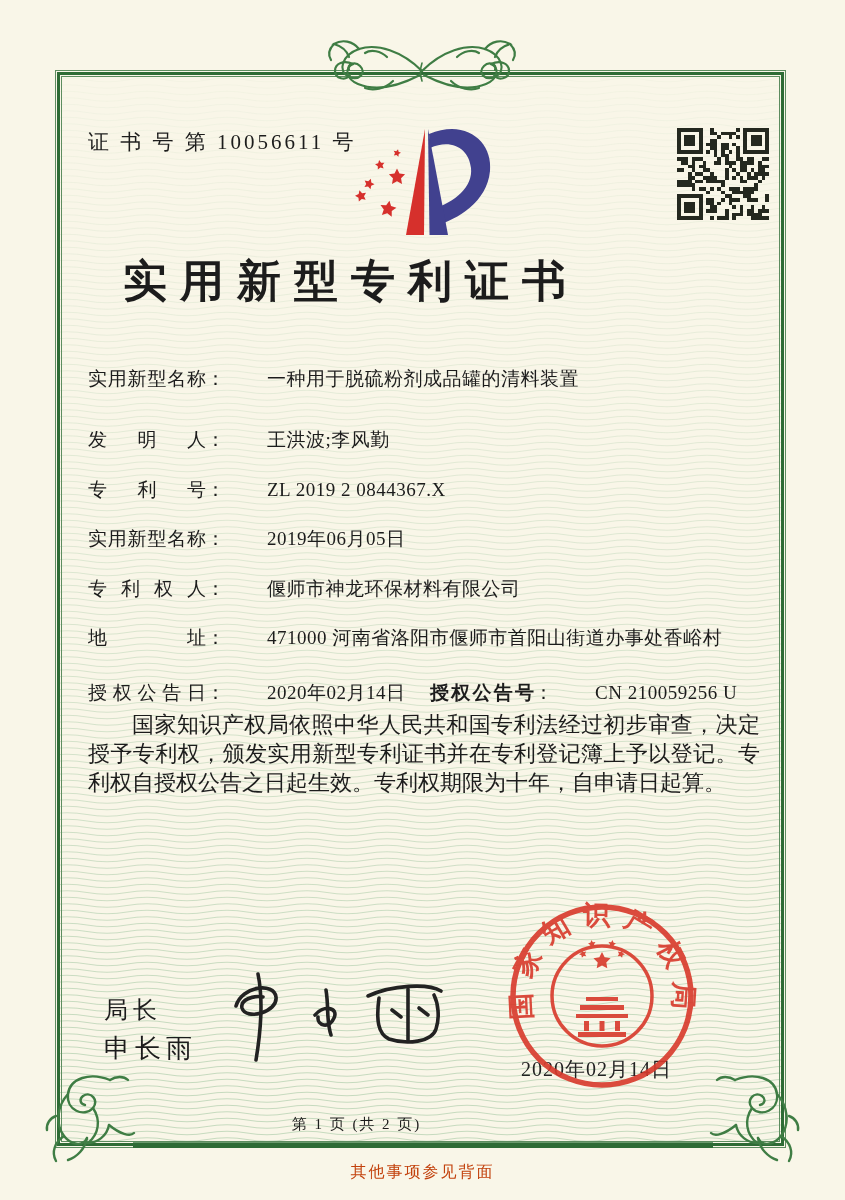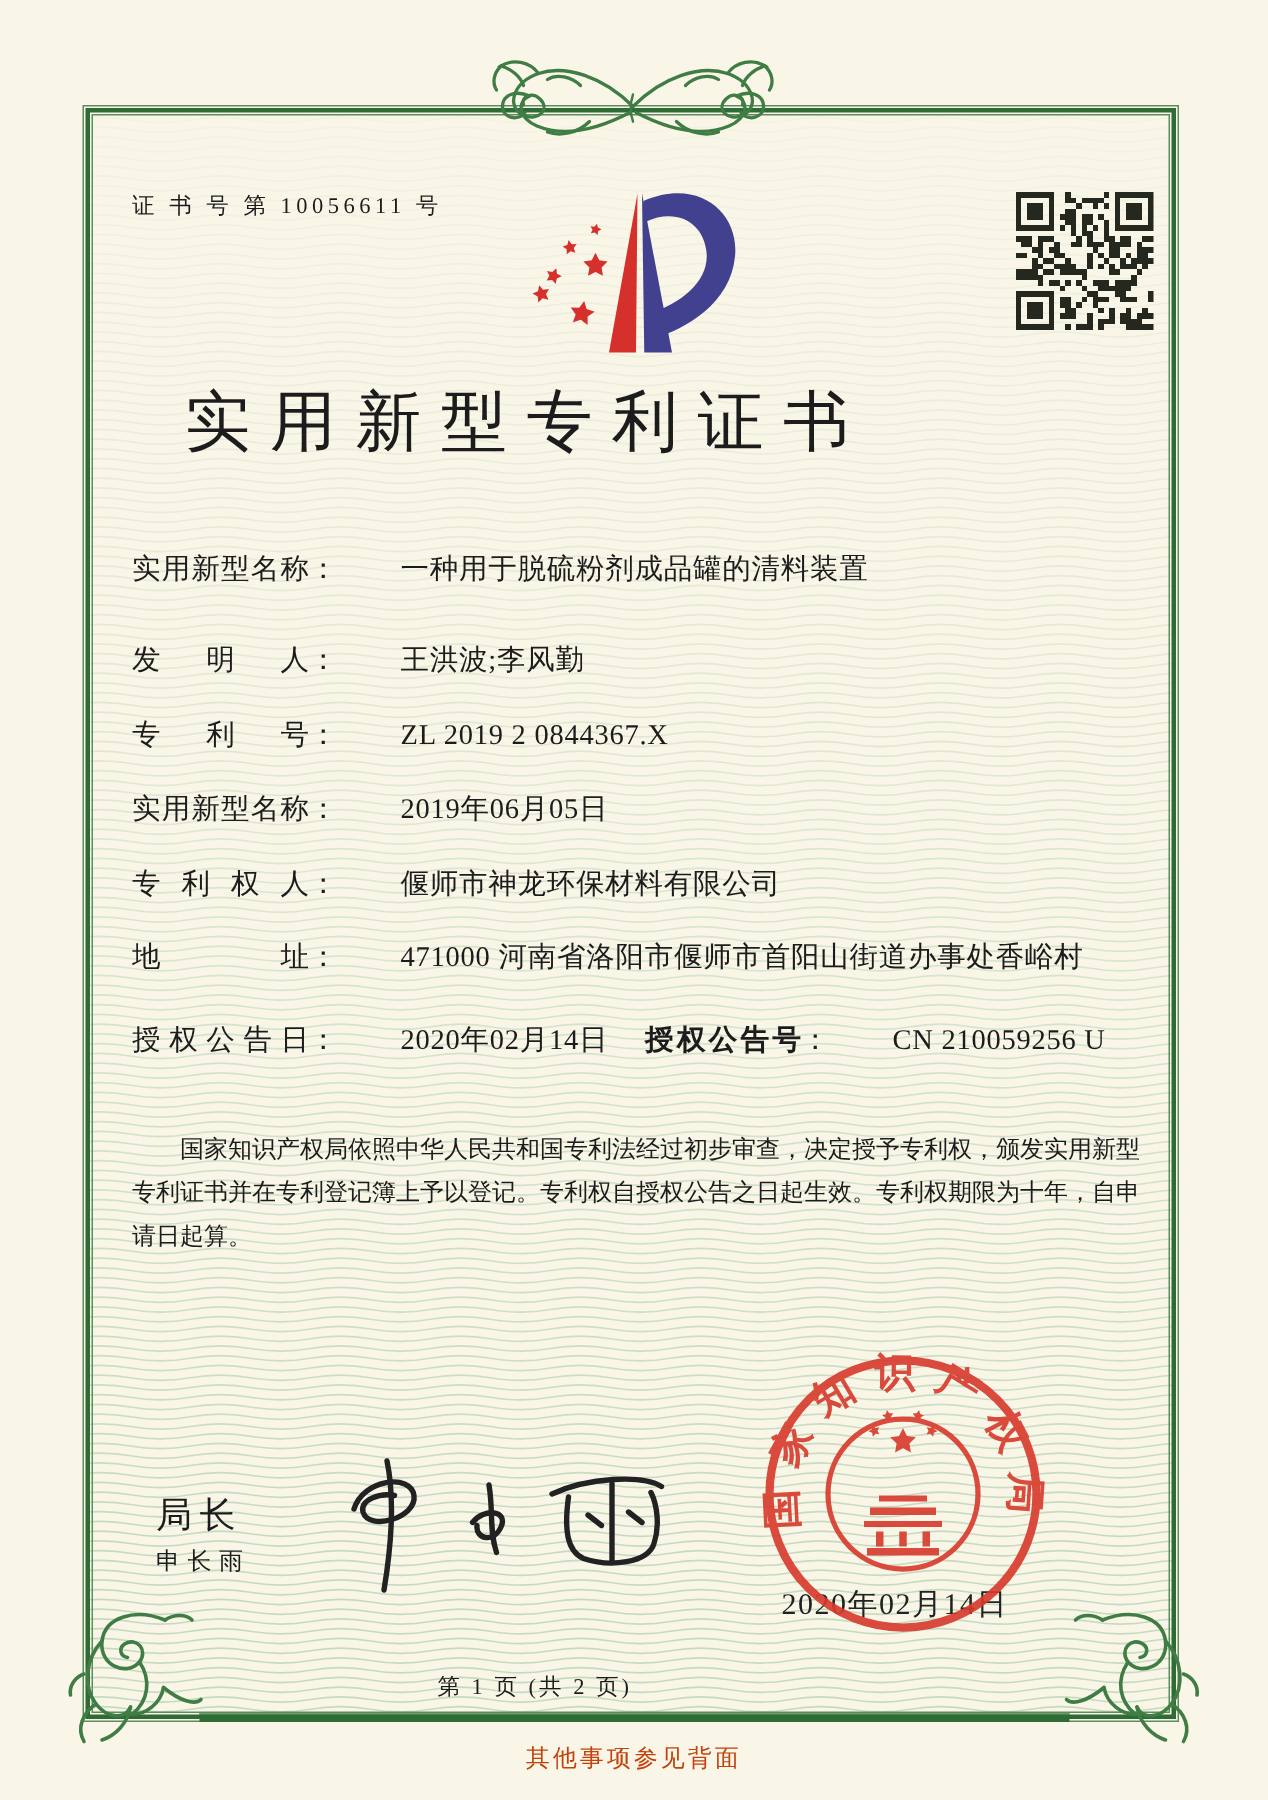--- a/index.html
+++ b/index.html
@@ -18,39 +18,39 @@
   .frame-mid { position:absolute; inset:1px; border:3px solid #2e6b35; }
   .frame-in  { position:absolute; inset:1px; border:1px solid #5d8c5f; }
   #waves { position:absolute; left:57px; top:72px; width:727px; height:1074px; pointer-events:none; }
   .bottom-rule { position:absolute; left:133px; top:1142px; width:580px; height:6px;
                  border-top:1px solid #6b9a6d; background:#2e6b35; }
   .corner-orn { position:absolute; width:96px; height:96px; }
   .corner-orn.bl { left:40px; top:1072px; }
   .corner-orn.br { right:40px; top:1072px; transform:scaleX(-1); }
   .top-orn { position:absolute; left:297px; top:33px; width:250px; height:72px; }
   
-  .cert-no { position:absolute; left:88px; top:128px; font-size:15px; letter-spacing:3px; }
+  .cert-no { position:absolute; left:88px; top:128px; font-size:21px; letter-spacing:3px; }
   .logo { position:absolute; left:338px; top:116px; width:175px; height:124px; }
   .qr { position:absolute; left:677px; top:128px; width:92px; height:92px; }
   .title { position:absolute; left:0; top:252px; width:702px; text-align:center;
-           font-size:44px; font-weight:normal; letter-spacing:13px; }
+           font-size:44px; font-weight:bold; letter-spacing:13px; }
   
   .field { position:absolute; left:88px; width:670px; font-size:19px; white-space:nowrap; }
   .flabel { display:inline-block; width:118px; text-align:justify; text-align-last:justify; vertical-align:top; }
   .colon { display:inline-block; margin-right:6px; }
   .fvalue { letter-spacing:0.5px;margin-left:36px; }
   .grant-no-group { position:absolute; left:342px; top:0; }
   .grant-no-group .flabel { width:104px;font-weight:bold; }
   
-  .body-text { position:absolute; left:88px; top:752px; width:672px;
-               font-size:16px; line-height:29px; text-align:justify; }
+  .body-text { position:absolute; left:88px; top:710px; width:672px;
+               font-size:22px; line-height:29px; text-align:justify; }
   .body-text p { text-indent:2em; }
   
   .director-title { position:absolute; left:104px; top:994px; font-size:24px; letter-spacing:5px; }
-  .director-name  { position:absolute; left:104px; top:1031px; font-size:16px; letter-spacing:5px; }
+  .director-name  { position:absolute; left:104px; top:1031px; font-size:26px; letter-spacing:5px; }
   .sig { position:absolute; left:222px; top:968px; width:235px; height:100px; }
   .seal-date { position:absolute; left:521px; top:1056px; font-size:20px; letter-spacing:1px; color:#222; }
   .seal { position:absolute; left:505px; top:899px; width:194px; height:194px; opacity:0.9; }
   .page-no { position:absolute; left:0; top:1115px; width:713px; text-align:center; font-size:15px; letter-spacing:2px; }
   .back-note { position:absolute; left:0; top:1162px; width:845px; text-align:center; font-size:16px; letter-spacing:2px; color:#c2410c; }
   svg { display:block; }
 </style>
 </head>
 <body>
 

